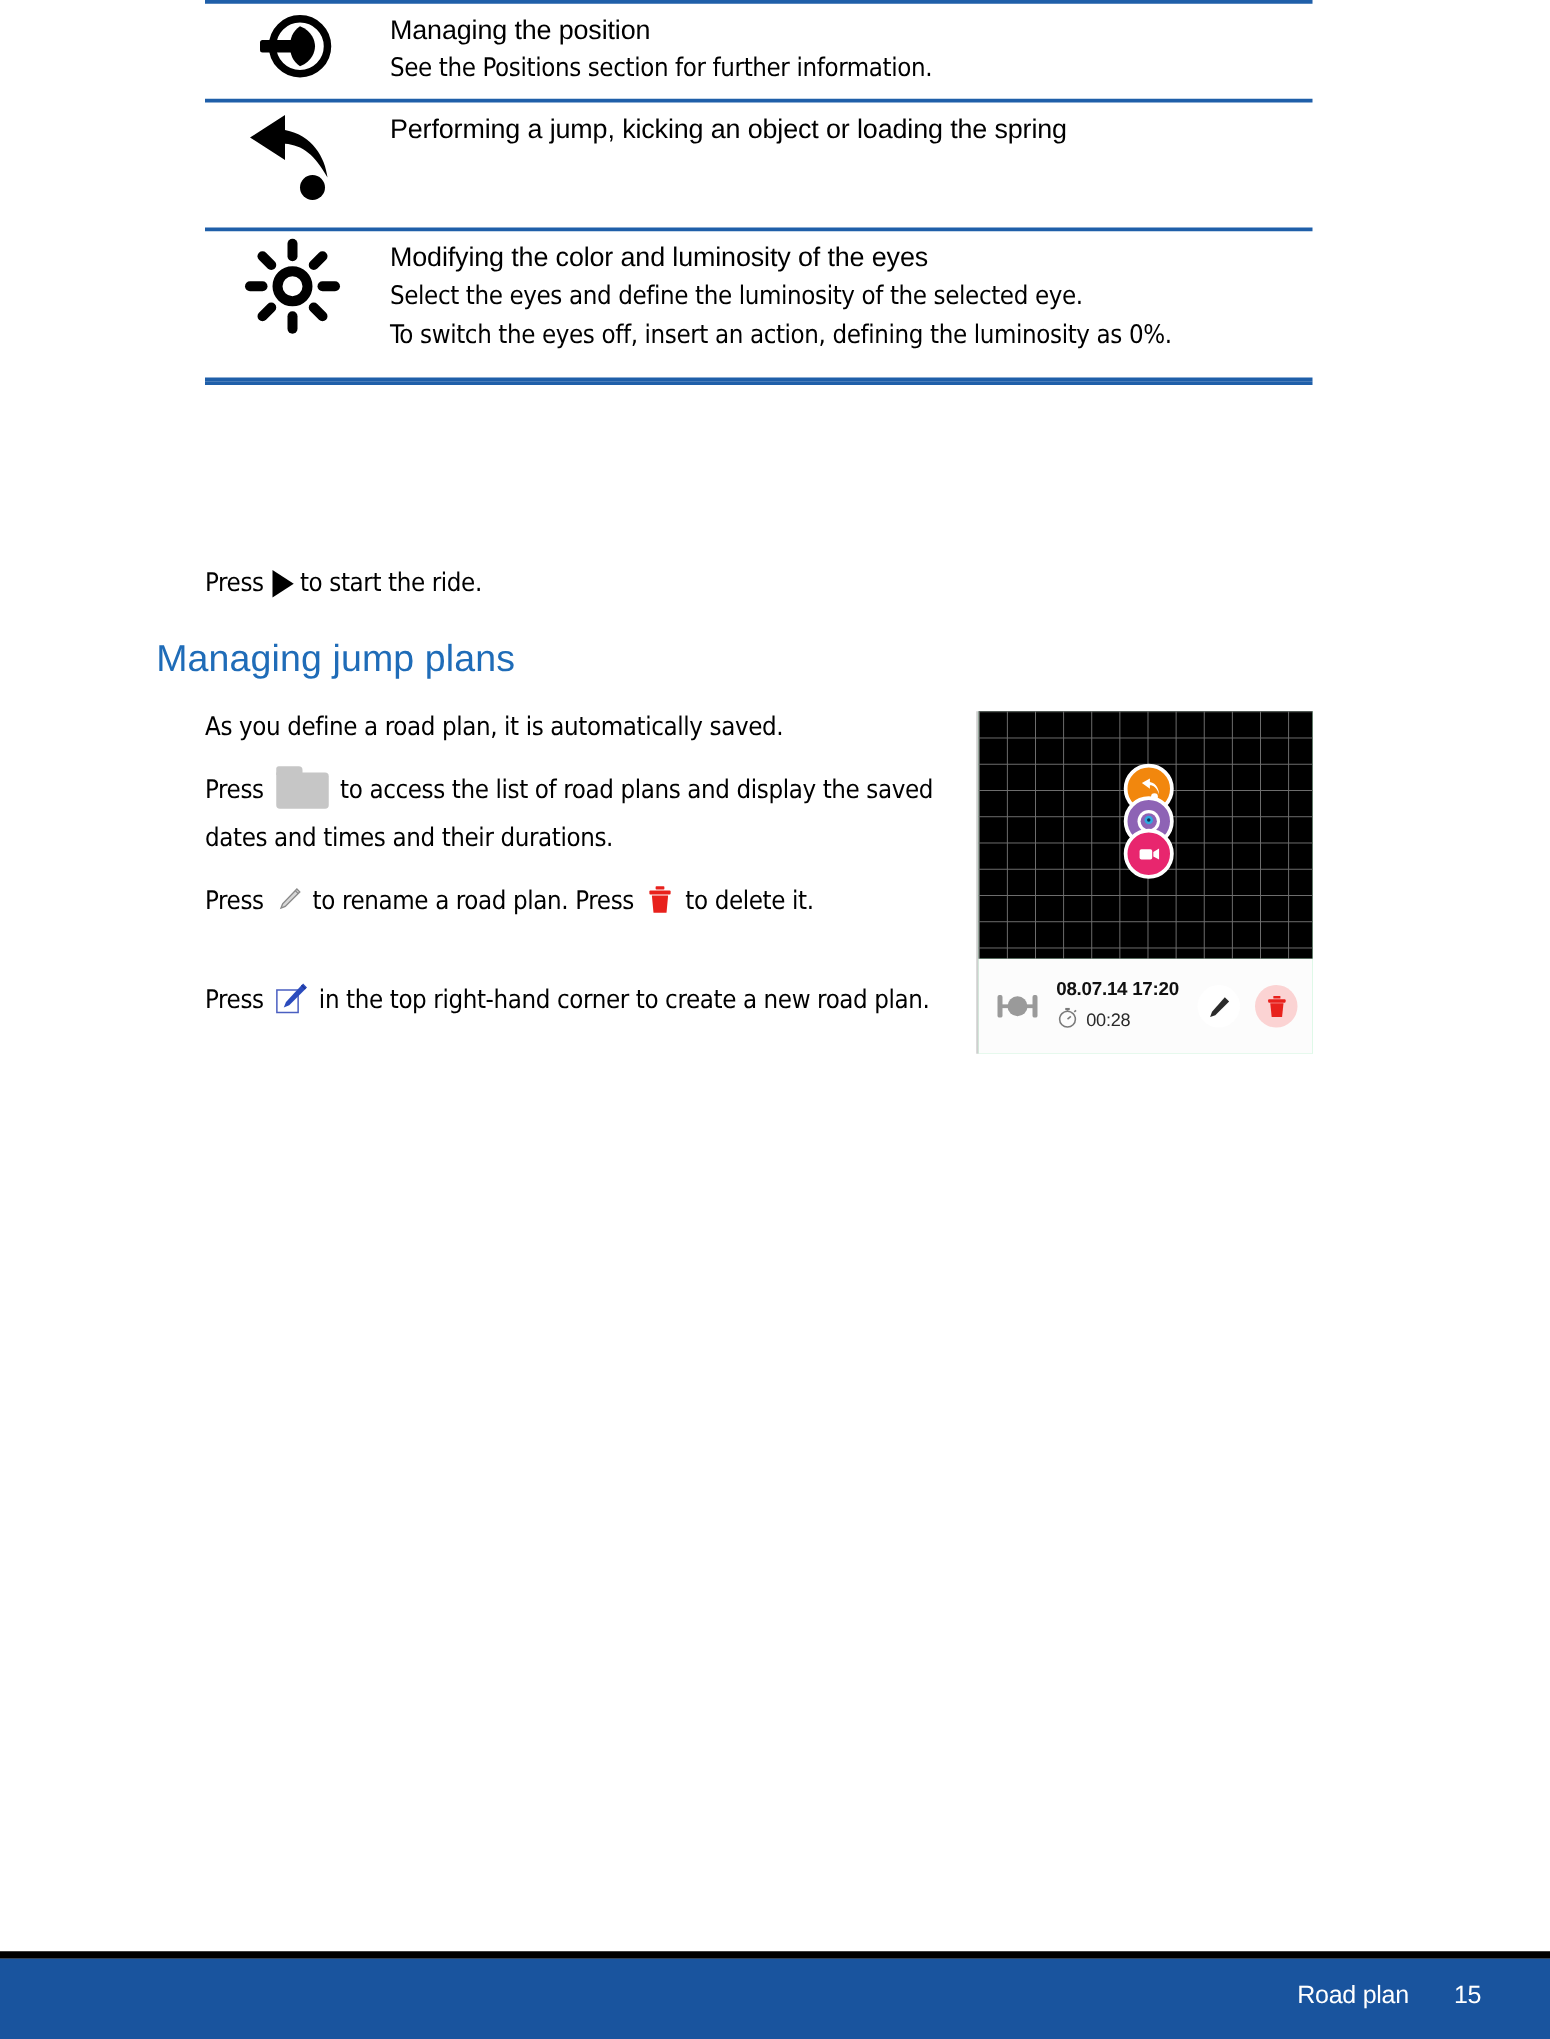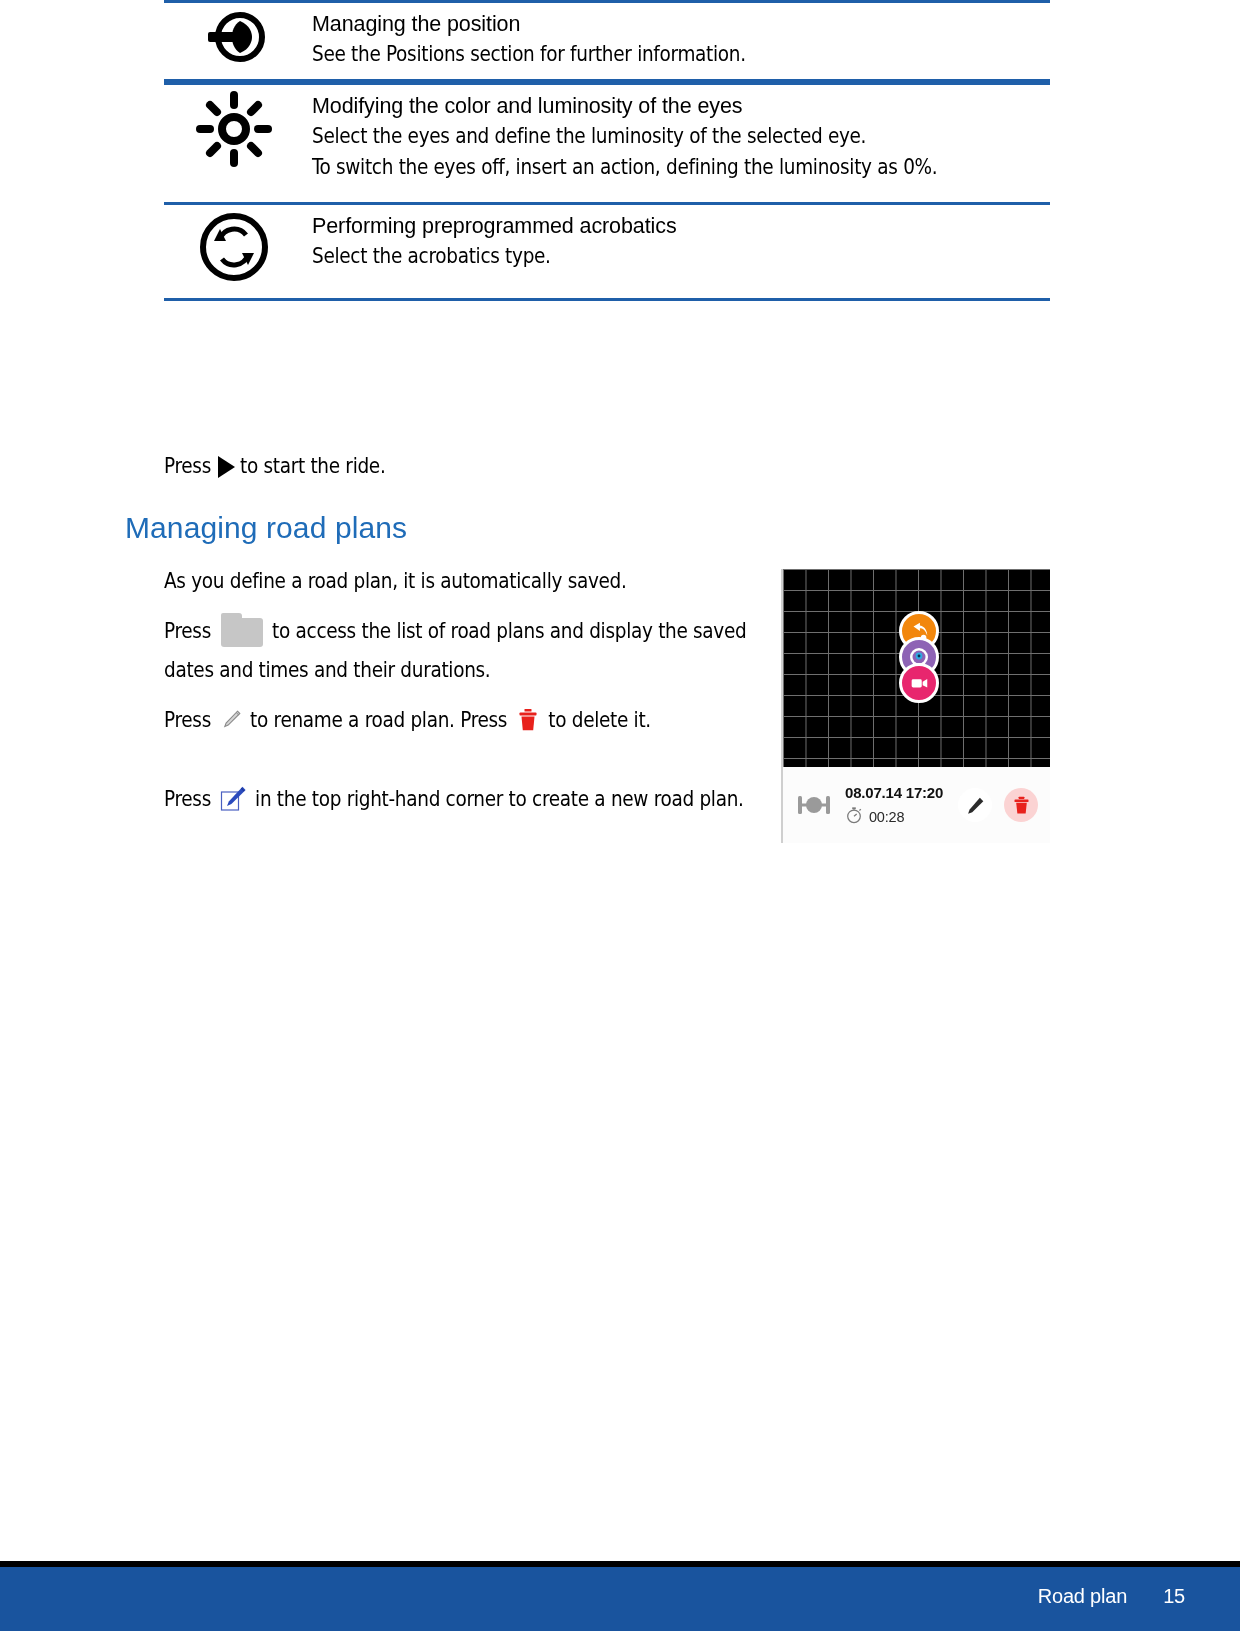--- a/index.html
+++ b/index.html
@@ -323,20 +323,33 @@
         </span>
       </div>
       <div class="tbl-text-cell">
         <div class="t-head">Managing the position</div>
         <div class="t-body">See the Positions section for further information.</div>
       </div>
     </div>
 
     <div class="tbl-rule"></div>
 
+    <div class="tbl-row row-h2">
+      <div class="tbl-icon-cell">
+        <span class="ico">
+          <svg width="92" height="78" viewBox="0 0 92 78">
+            <path d="M12 24 L40 6 L40 18 C62 22 72 40 74 56 C64 38 54 30 40 29 L40 42 Z" fill="#000"></path>
+            <circle cx="62" cy="64" r="10" fill="#000"></circle>
+          </svg>
+        </span>
+      </div>
+      <div class="tbl-text-cell">
+        <div class="t-head">Performing a jump, kicking an object or loading the spring</div>
+      </div>
+    </div>
 
     <div class="tbl-rule"></div>
 
     <div class="tbl-row row-h3">
       <div class="tbl-icon-cell">
         <span class="ico">
           <svg width="80" height="80" viewBox="0 0 80 80">
             <circle cx="40" cy="40" r="12" fill="none" stroke="#000" stroke-width="8"></circle>
             <g stroke="#000" stroke-width="8" stroke-linecap="round">
               <line x1="40" y1="6" x2="40" y2="16"></line>
@@ -353,48 +366,31 @@
       </div>
       <div class="tbl-text-cell">
         <div class="t-head">Modifying the color and luminosity of the eyes</div>
         <div class="t-body">Select the eyes and define the luminosity of the selected eye.</div>
         <div class="t-body">To switch the eyes off, insert an action, defining the luminosity as 0%.</div>
       </div>
     </div>
 
     <div class="tbl-rule"></div>
 
-    <div class="tbl-row row-h4">
-      <div class="tbl-icon-cell">
-        <span class="ico">
-          <svg width="76" height="76" viewBox="0 0 76 76">
-            <circle cx="38" cy="38" r="31" fill="none" stroke="#000" stroke-width="6"></circle>
-            <path d="M24 30 A15 15 0 0 1 50 26" fill="none" stroke="#000" stroke-width="5"></path>
-            <path d="M52 46 A15 15 0 0 1 26 50" fill="none" stroke="#000" stroke-width="5"></path>
-            <polygon points="24,20 30,32 18,32" fill="#000"></polygon>
-            <polygon points="52,56 46,44 58,44" fill="#000"></polygon>
-          </svg>
-        </span>
-      </div>
-      <div class="tbl-text-cell">
-        <div class="t-head">Performing preprogrammed acrobatics</div>
-        <div class="t-body">Select the acrobatics type.</div>
-      </div>
-    </div>
 
     <div class="tbl-rule"></div>
   </div>
 
   <div class="press-play">
     <span>Press</span>
     <span class="play-tri"></span>
     <span>to start the ride.</span>
   </div>
 
-  <div class="sec-heading">Managing road plans</div>
+  <div class="sec-heading">Managing jump plans</div>
 
   <div class="body-col">
 
     <div class="para">
       <span>As you define a road plan, it is automatically saved.</span>
     </div>
 
     <div class="para">
       <span>Press</span>
       <span class="folder-ico">

